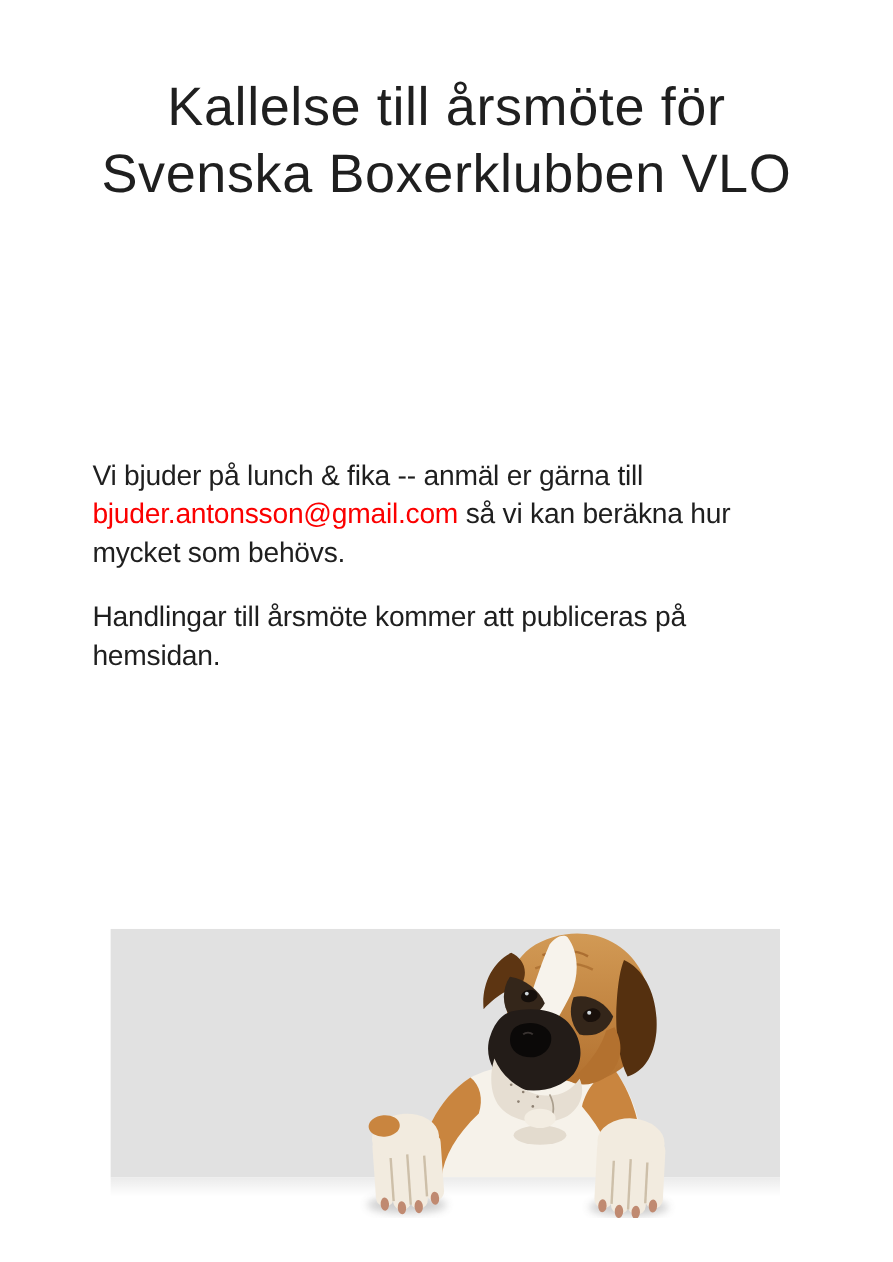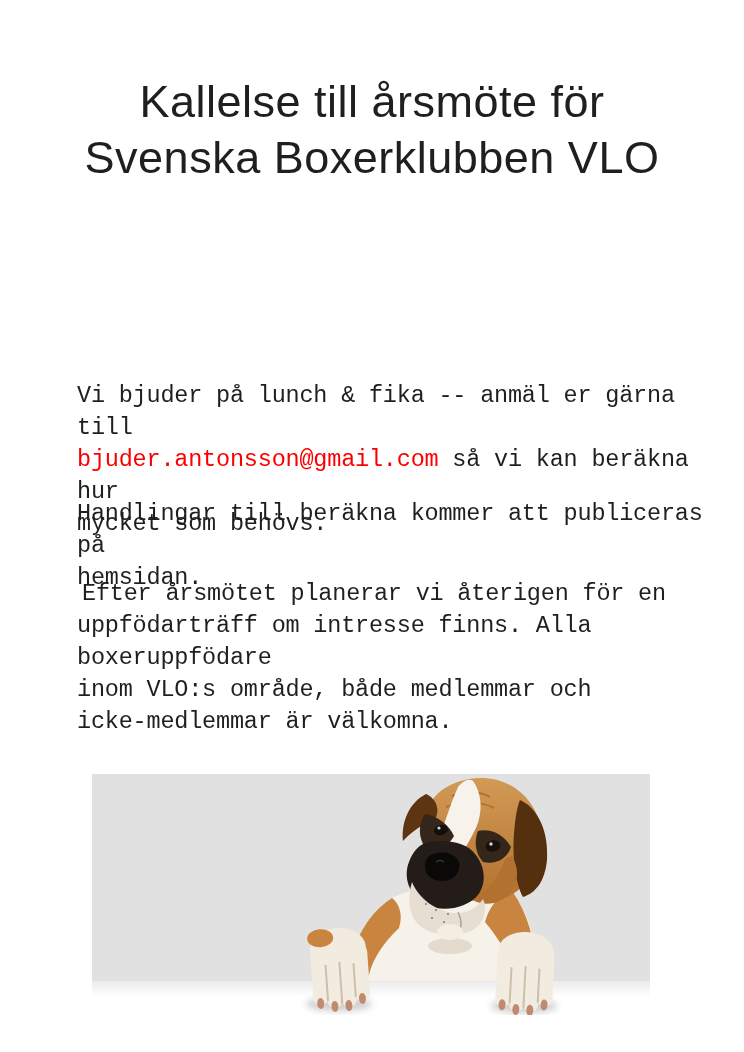--- a/index.html
+++ b/index.html
@@ -1,33 +1,32 @@
 <!DOCTYPE html>
 <html><head>
 <meta charset="utf-8">
 <style>
   html,body { margin:0; padding:0; background:#ffffff; }
   .page {
     position:relative; width:744px; height:1052px; background:#ffffff;
     overflow:hidden; font-family:"Liberation Sans", sans-serif; color:#1f1f1f;
   }
   .title {
-    position:absolute; top:57px; left:0; right:0; margin:17px;
+    position:absolute; top:57px; left:0; right:0; margin:4px;
     text-align:center; font-size:45px; line-height:56px; font-weight:300;
     letter-spacing:0.5px; white-space:pre-line; color:#1f1f1f;
   }
   .details {
     position:absolute; top:242px; left:109px;
     font-size:28px; line-height:39px; letter-spacing:-0.2px; font-weight:300;
   }
   .para {
     position:absolute; left:77px; width:660px; margin:0;
     font-size:23.5px; line-height:32px; letter-spacing:-0.2px; font-weight:300;
     white-space:pre-line;
-    font-family:Liberation Mono, monospace;
   }
   #para-lunch { top:380px; }
   #para-handlingar { top:498px; }
   #para-uppfodartraff { top:578px; text-indent:5px; }
   .email { color:#fb0000; text-decoration:none; cursor:pointer; }
   .photo { position:absolute; left:92px; top:774px; width:558px; height:241px; }
   .photo svg { display:block; }
 </style>
 </head>
 <body>
@@ -35,27 +34,23 @@
 <div class="page">
 
   <h1 class="title">Kallelse till årsmöte för
 Svenska Boxerklubben VLO</h1>
 
 
   <p class="para" id="para-lunch"><span>Vi bjuder på lunch &amp; fika -- anmäl er gärna till
 </span><a class="email">bjuder.antonsson@gmail.com</a><span> så vi kan beräkna hur
 mycket som behövs.</span></p>
 
-  <p class="para" id="para-handlingar">Handlingar till beräkna kommer att publiceras på
+  <p class="para" id="para-handlingar">Handlingar till årsmöte kommer att publiceras på
 hemsidan.</p>
 
-  <p class="para" id="para-uppfodartraff">Efter årsmötet planerar vi återigen för en
-uppfödarträff om intresse finns. Alla boxeruppfödare
-inom VLO:s område, både medlemmar och
-icke-medlemmar är välkomna.</p>
 
   <div class="photo">
     <svg viewBox="0 0 558 241" width="558" height="241" xmlns="http://www.w3.org/2000/svg">
       <defs>
         <linearGradient id="boxShadow" x1="0" y1="0" x2="0" y2="1">
           <stop offset="0" stop-color="#000000" stop-opacity="0.08"></stop>
           <stop offset="1" stop-color="#000000" stop-opacity="0"></stop>
         </linearGradient>
         <linearGradient id="fawn" x1="0" y1="0" x2="0" y2="1">
           <stop offset="0" stop-color="#d29a55"></stop>

